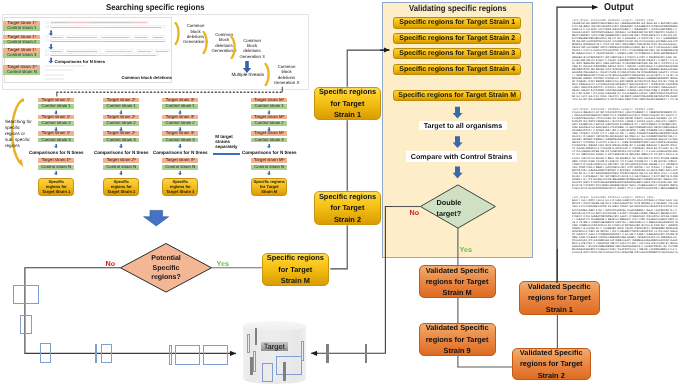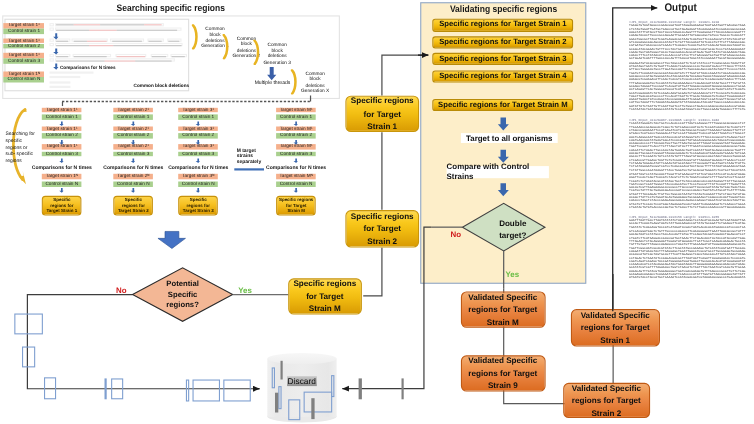--- a/index.html
+++ b/index.html
@@ -305,35 +305,35 @@
 <div class="abs ttl" style="left:408.5px;top:3.0px;">Validating specific regions</div>
 <div id="validating-bars">
     <div class="abs vbar" style="left:392.9px;top:17.4px;width:128.5px;height:11.2px;">Specific regions for Target Strain 1</div>
     <div class="abs vbar" style="left:392.9px;top:32.6px;width:128.5px;height:11.2px;">Specific regions for Target Strain 2</div>
     <div class="abs vbar" style="left:392.9px;top:47.9px;width:128.5px;height:11.2px;">Specific regions for Target Strain 3</div>
     <div class="abs vbar" style="left:392.9px;top:63.8px;width:128.5px;height:11.2px;">Specific regions for Target Strain 4</div>
     <div class="abs vbar" style="left:392.9px;top:89.6px;width:128.5px;height:11.2px;">Specific regions for Target Strain M</div>
   </div>
 
 <div class="abs wbox" style="left:419.2px;top:120.6px;width:87.5px;height:9.4px;">Target to all organisms</div>
-<div class="abs wbox" style="left:406px;top:150.6px;width:93px;height:11px;">Compare with Control Strains</div>
+<div class="abs wbox" style="left:406px;top:150.6px;width:111px;height:11px;">Compare with Control Strains</div>
 
 <svg class="svgl" width="685" height="385">
   <g fill="#3a67ad">
     <path d="M455.0 106.8 h5.0 v6.2 h2.6 L457.5 118.6 L452.6 113.0 h2.4 z"></path>
     <path d="M455.0 136.2 h5.0 v6.2 h2.6 L457.5 148.0 L452.6 142.4 h2.4 z"></path>
     <path d="M455.0 166.6 h5.0 v6.2 h2.6 L457.5 178.4 L452.6 172.8 h2.4 z"></path>
   </g>
   <path d="M420.4 206.5 L457.9 184.9 L495.4 206.5 L457.9 228.1 Z" fill="#cfe0c3" stroke="#404040" stroke-width="1"></path>
   <g stroke="#595959" stroke-width="1.1" fill="none">
     <path d="M420.4 206.5 H392.0"></path>
     <path d="M457.9 228.1 V262"></path>
   </g>
 </svg>
-<div class="abs" style="left:436.5px;top:198.0px;width:42px;text-align:right;font-size:7.3px;font-weight:bold;color:#111;line-height:10.5px;">
+<div class="abs" style="left:436.5px;top:198.0px;width:42px;text-align:left;font-size:7.3px;font-weight:bold;color:#111;line-height:10.5px;">
   <div>Double</div>
   <div>target?</div>
 </div>
 <div class="abs" style="left:409.6px;top:208.2px;font-size:7.2px;font-weight:bold;color:#d01b1b;">No</div>
 <div class="abs" style="left:459.5px;top:245.0px;font-size:7.2px;font-weight:bold;color:#69bd45;">Yes</div>
 
 <svg class="svgl" width="685" height="385">
   <defs>
     <marker id="karr" markerWidth="10" markerHeight="8" refX="6.0" refY="2.9" orient="auto" markerUnits="userSpaceOnUse">
       <path d="M0 0.2 L6.1 2.9 L0 5.6 Z" fill="#1a1a1a"></path>
@@ -387,21 +387,21 @@
     <div class="abs" style="left:262.3px;top:362.9px;width:10.4px;height:19.4px;border:0.9px solid #7f9fd0;"></div>
     <div class="abs" style="left:275.7px;top:355.9px;width:26.4px;height:19px;border:0.9px solid #7f9fd0;"></div>
     <div class="abs" style="left:301.2px;top:341.1px;width:3.1px;height:19.5px;border:0.9px solid #7f9fd0;"></div>
     <div class="abs" style="left:254.6px;top:328.1px;width:2.8px;height:16.8px;background:#808080;"></div>
     <div class="abs" style="left:250.4px;top:357.1px;width:2.8px;height:18.3px;background:#808080;"></div>
     <div class="abs" style="left:283.1px;top:361.8px;width:3px;height:19.7px;background:#808080;"></div>
     <div class="abs" style="left:326.3px;top:344.1px;width:2.6px;height:18.5px;background:#808080;"></div>
     <div class="abs" style="left:364.5px;top:344.1px;width:2.6px;height:18.5px;background:#808080;"></div>
   </div>
 <div class="abs" style="left:261.1px;top:341.5px;width:26.5px;height:9.2px;background:linear-gradient(180deg,#c9c9c9,#8f8f8f);
-            font-size:7.6px;color:#0c0c0c;display:flex;align-items:center;justify-content:center;">Discard</div>
+            font-size:7.6px;color:#0c0c0c;display:flex;align-items:center;justify-content:center;">Target</div>
 
 <svg class="svgl" width="685" height="385" fill="none" stroke="#5a5a5a" stroke-width="1.1">
   <path d="M457.9 262 V367.0 H513.5"></path>
   <path d="M557.4 249 V348.2"></path>
 </svg>
 <div id="validated-boxes">
     <div class="abs obig" style="left:418.6px;top:265.1px;width:77px;height:33.1px;flex-direction:column;">
       <div>Validated Specific</div>
       <div>regions for Target</div>
       <div>Strain  M</div>

